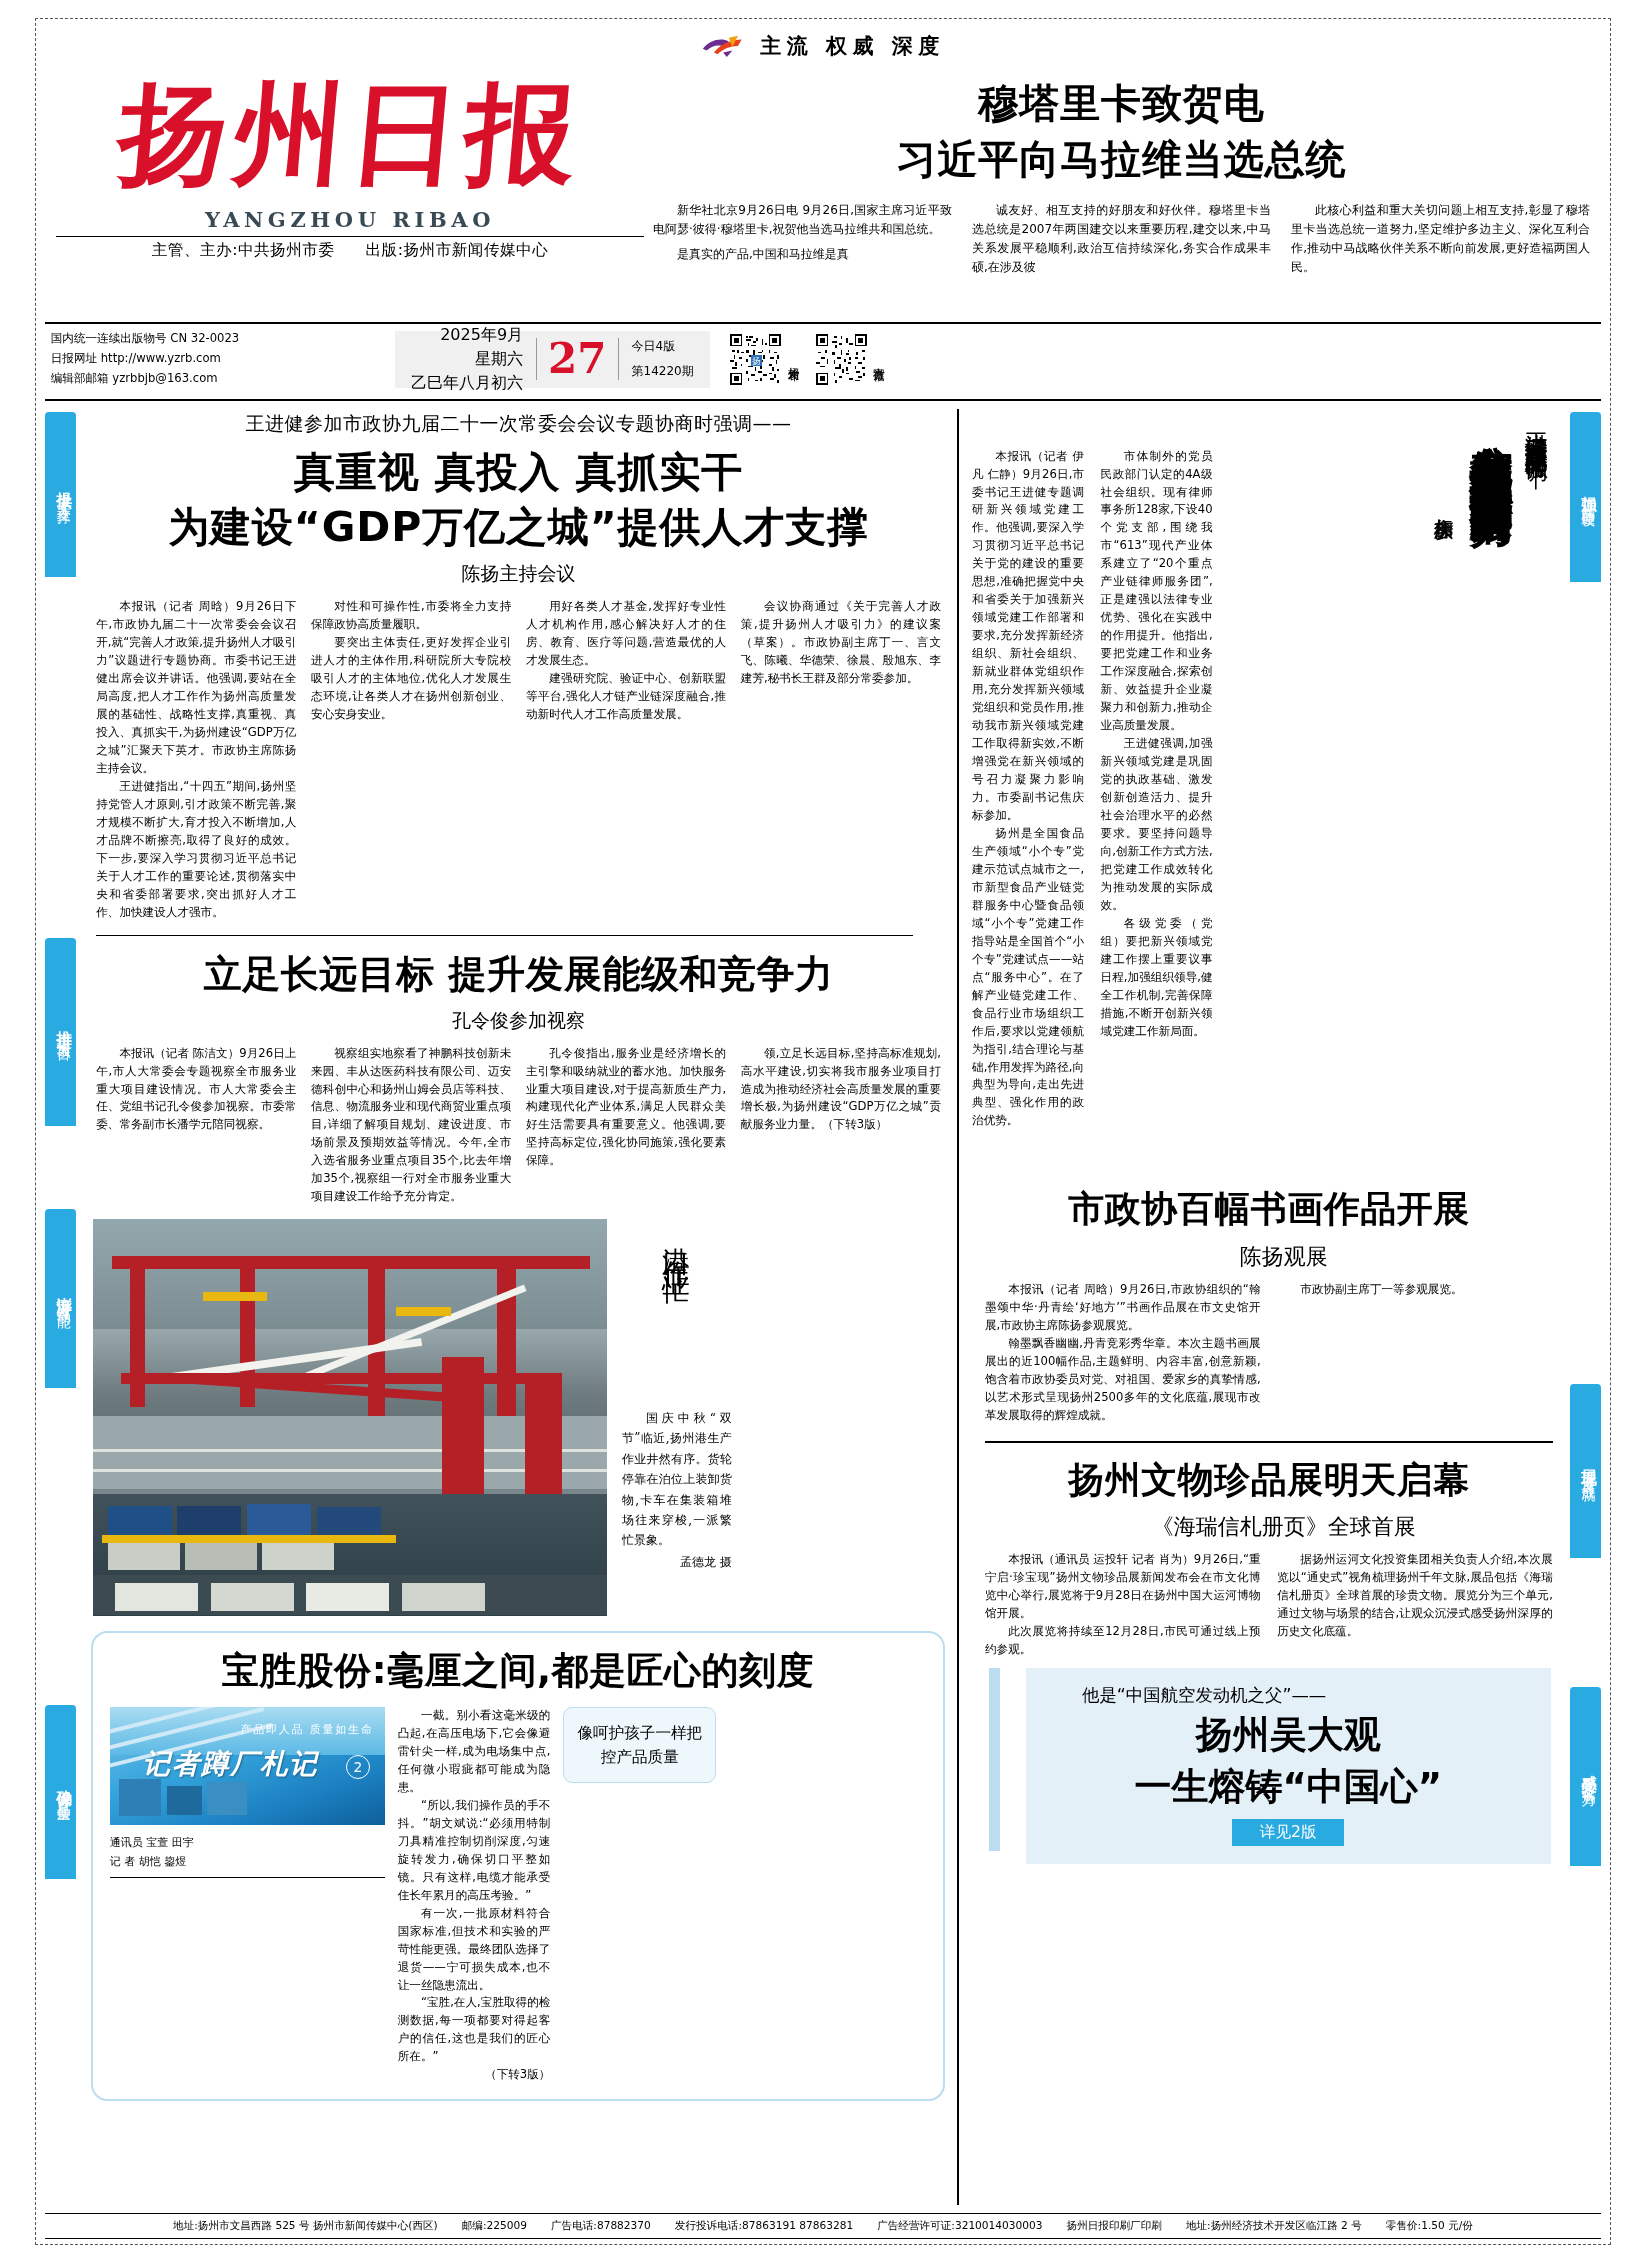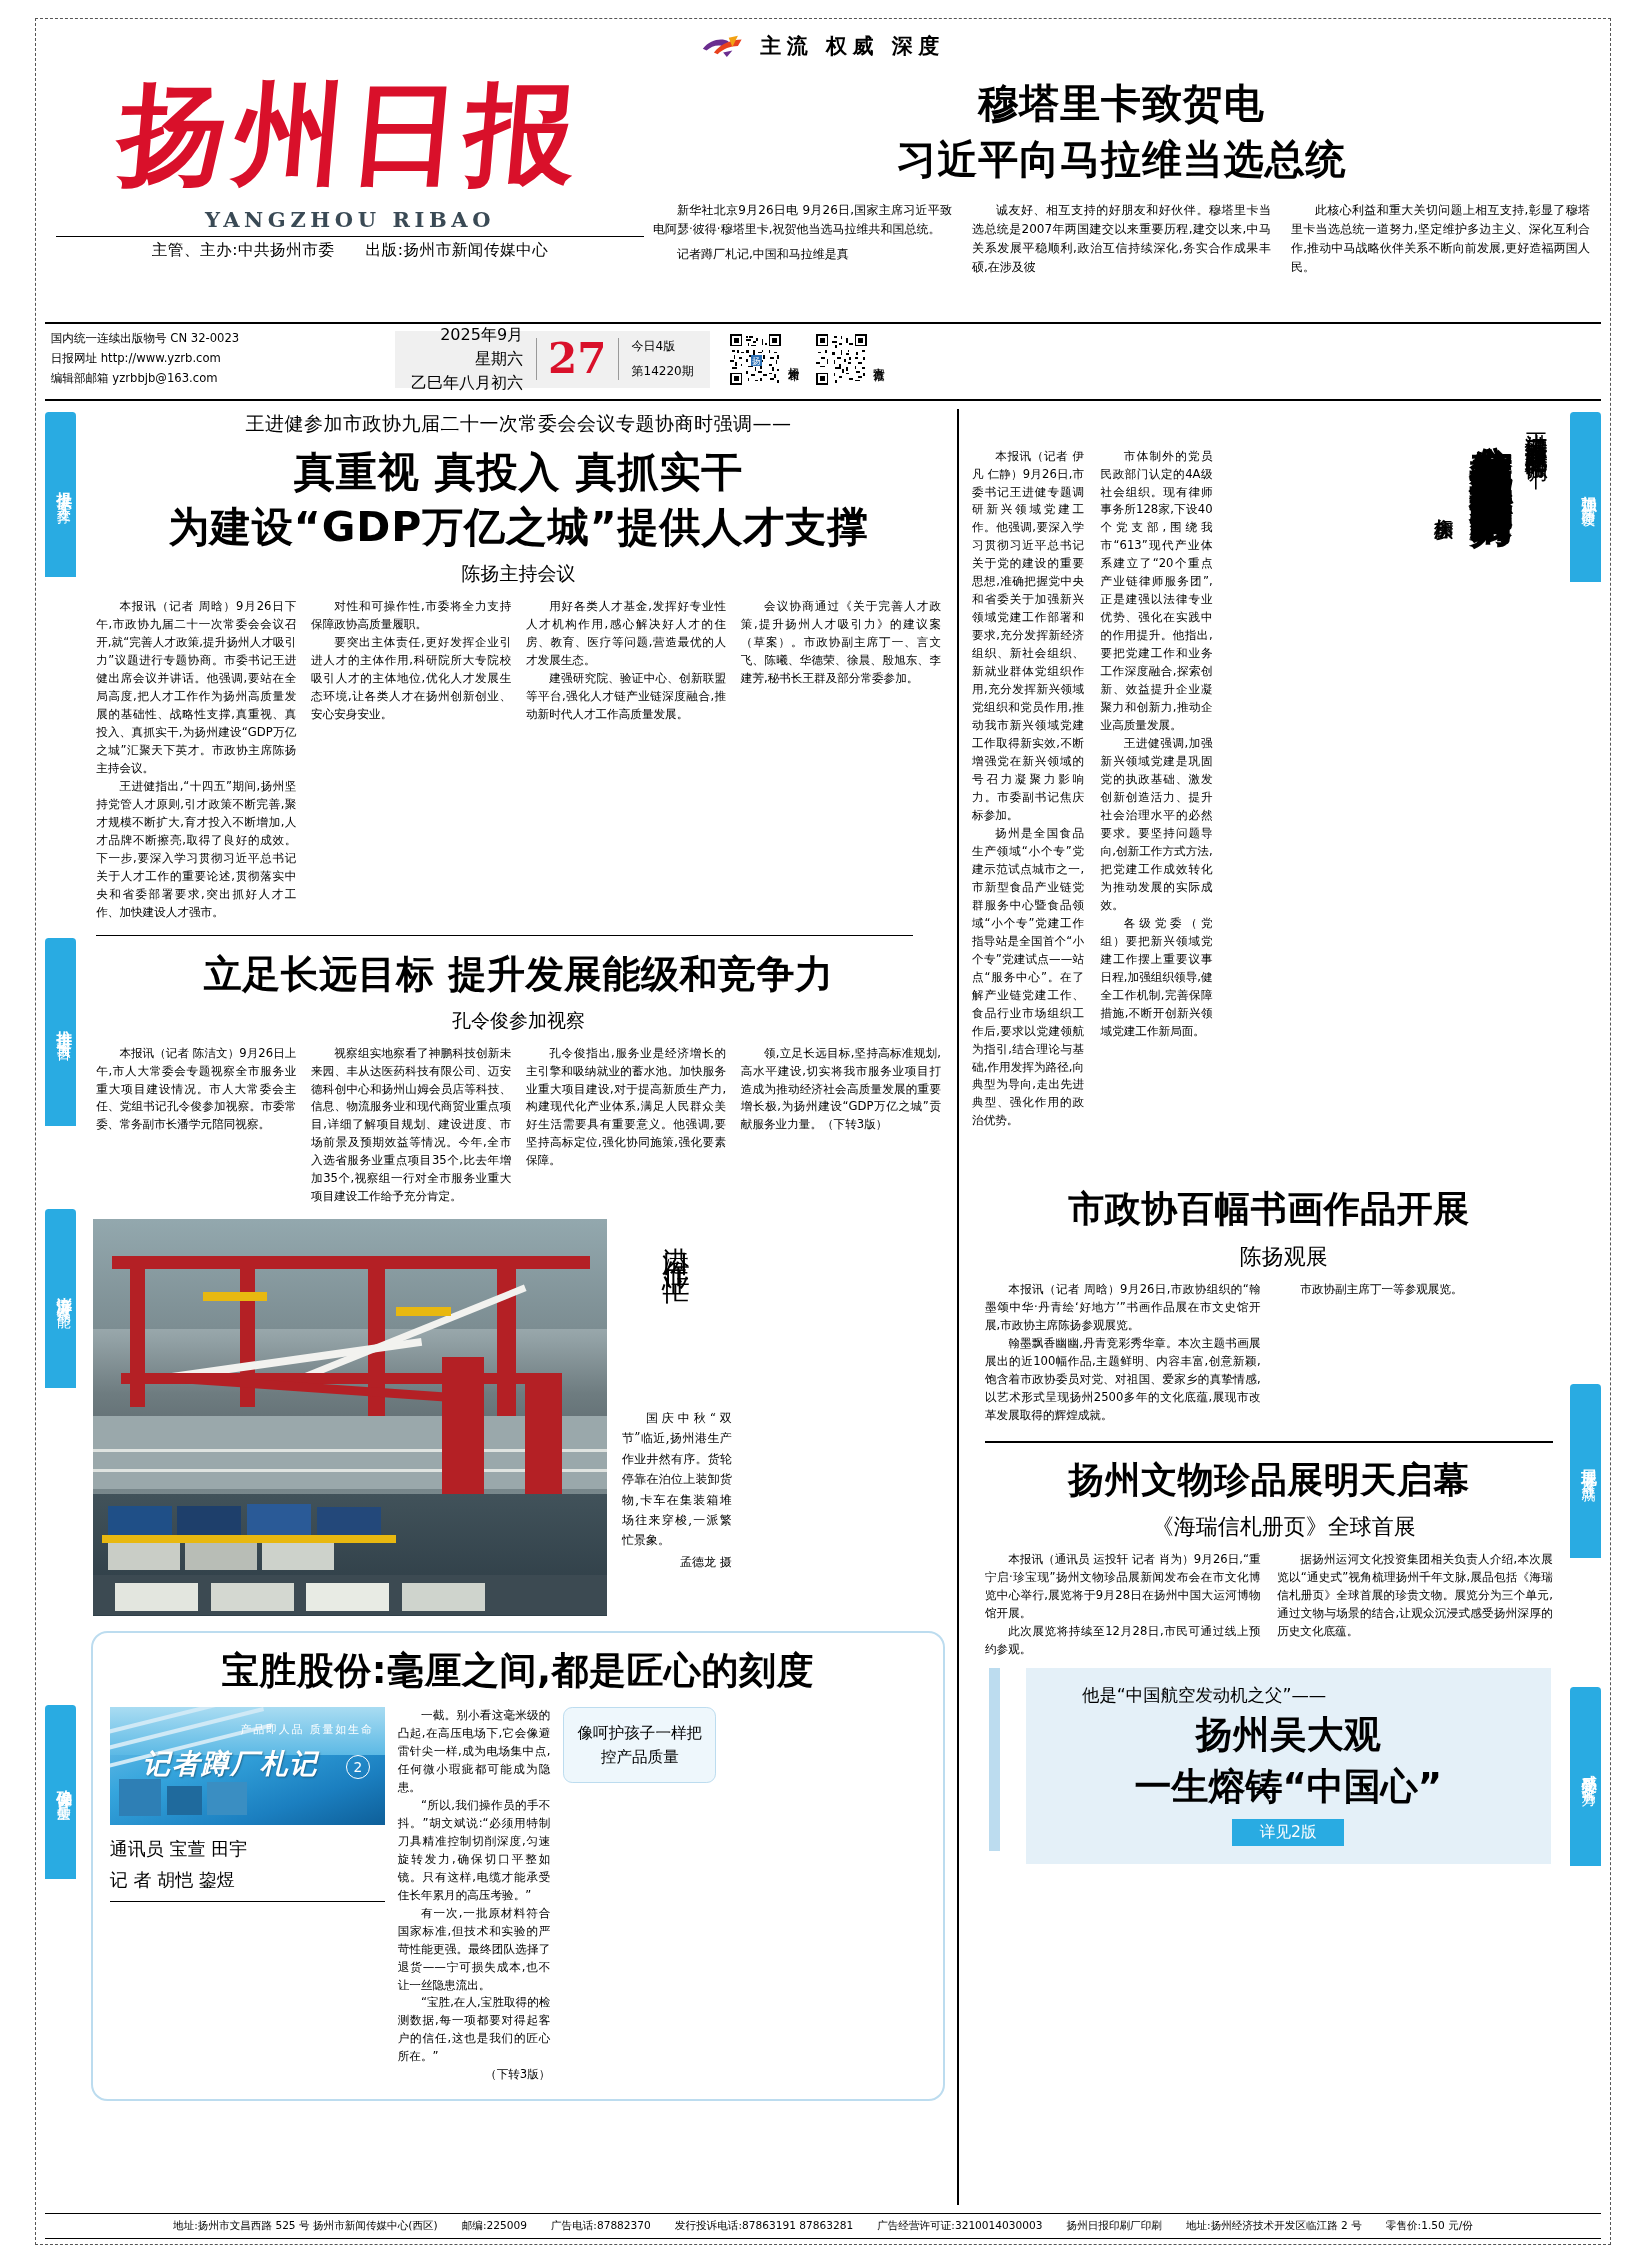--- a/index.html
+++ b/index.html
@@ -180,21 +180,21 @@
     position: absolute; left: 33px; top: 39px; color: #fff;
     font-size: 27.5px; font-weight: bold; font-style: italic;
     font-family: "DejaVu Serif", serif; letter-spacing: 1.8px;
     text-shadow: 0.9px 0.9px 1.8px rgba(0,0,0,.35);
   }
   .fi-badge {
     position: absolute; right: 14.7px; top: 48px;
     width: 24px; height: 24px; border: 1.8px solid #fff; border-radius: 50%;
     color: #fff; font-size: 13.8px; text-align: center; line-height: 22px;
   }
-  .credits { font-size: 18px; line-height: 1.7; margin-top: 9.2px; }
+  .credits { font-size: 11px; line-height: 1.7; margin-top: 9.2px; }
   .credits-rule { height: 1.1px; background: #000; margin: 5.5px 0 9.2px 0; }
   .feat-txt { font-size: 11.6px; line-height: 1.55; text-align: justify; }
   .feat-txt p { text-indent: 2em; }
   .sidenote {
     border: 1.8px solid #bcdcef; border-radius: 9.2px;
     background: #eef7fc; padding: 13px 11px; align-self: start;
   }
   .sidenote-t { font-size: 15.6px; text-align: center; line-height: 1.55; }
 
   
@@ -277,21 +277,21 @@
     </div>
 
     <div class="lead-story">
       <div class="lead-title">
         <div>穆塔里卡致贺电</div>
         <div>习近平向马拉维当选总统</div>
       </div>
       <div class="lead-cols">
         <div>
           <p>新华社北京9月26日电 9月26日,国家主席习近平致电阿瑟·彼得·穆塔里卡,祝贺他当选马拉维共和国总统。</p>
-          <p class="lead-note">记者蹲厂札记,中国和马拉维是真</p>
+          <p class="lead-note">是真实的产品,中国和马拉维是真</p>
         </div>
         <div>
           <p>诚友好、相互支持的好朋友和好伙伴。穆塔里卡当选总统是2007年两国建交以来重要历程,建交以来,中马关系发展平稳顺利,政治互信持续深化,务实合作成果丰硕,在涉及彼</p>
         </div>
         <div>
           <p>此核心利益和重大关切问题上相互支持,彰显了穆塔里卡当选总统一道努力,坚定维护多边主义、深化互利合作,推动中马战略伙伴关系不断向前发展,更好造福两国人民。</p>
         </div>
       </div>
     </div>
   </div>

